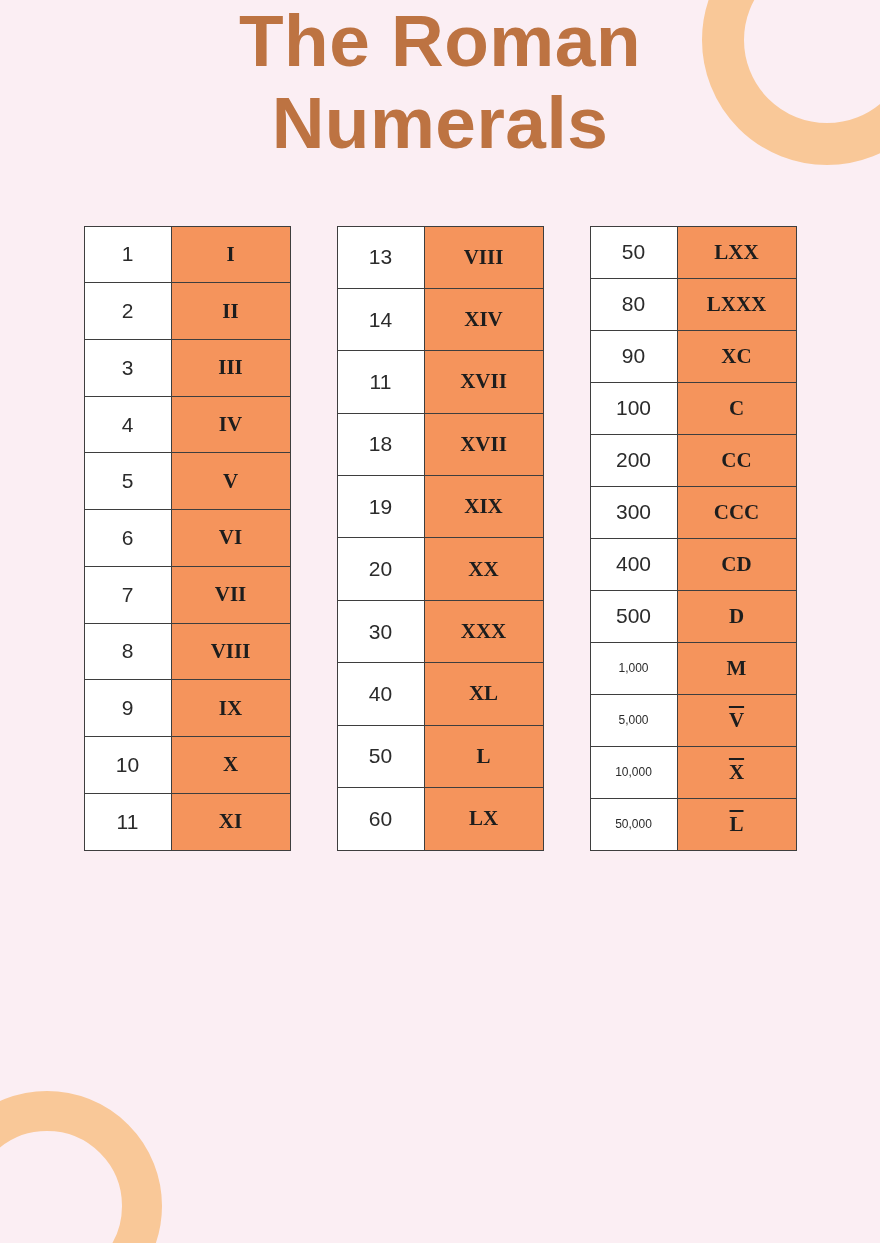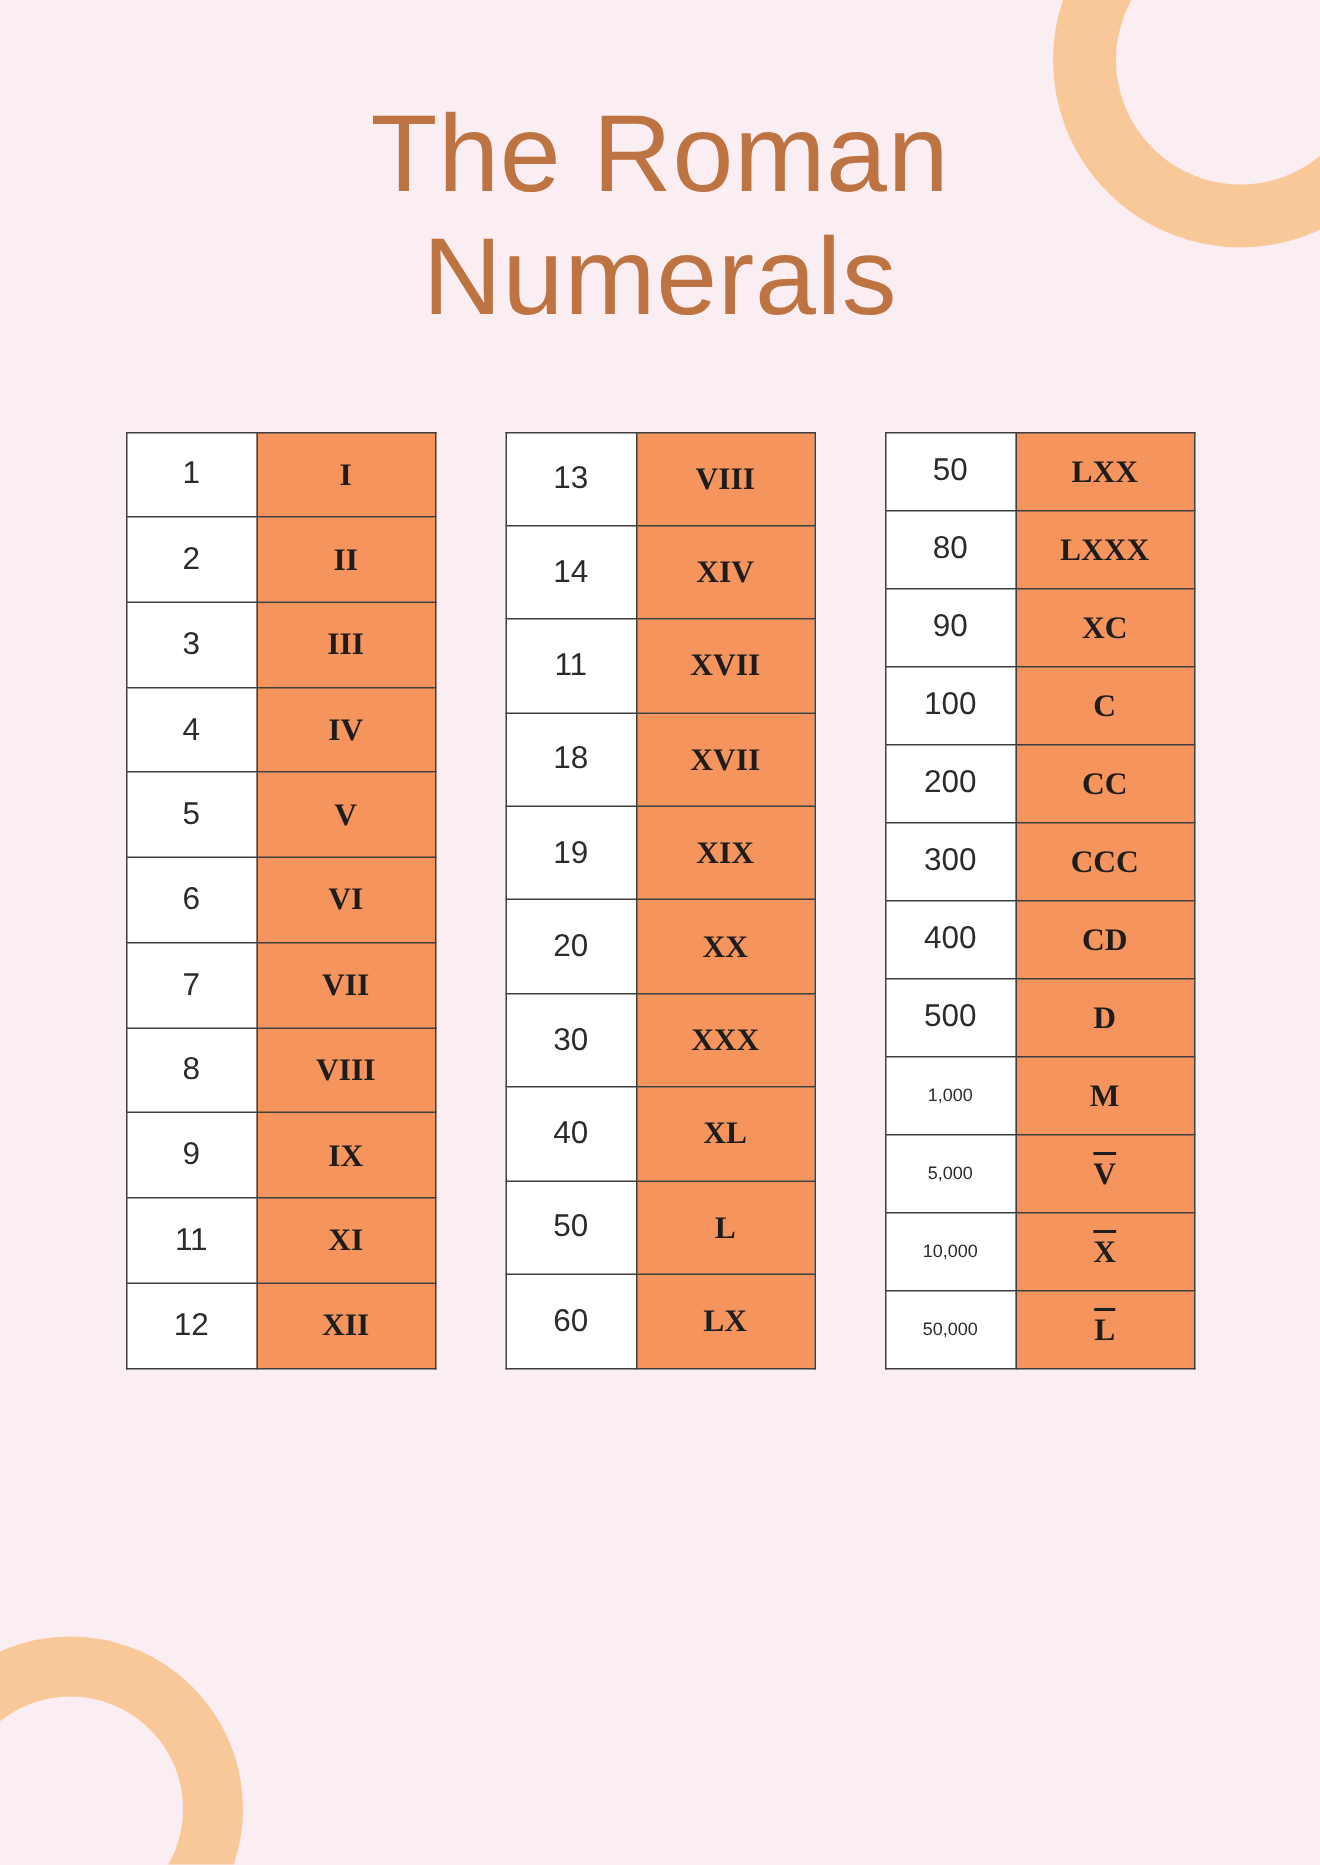--- a/index.html
+++ b/index.html
@@ -36,24 +36,23 @@
     height: 230px;
     bottom: -78px;
     left: -68px;
     border-width: 40px;
   }
 
   .title {
     text-align: center;
     color: #bd7342;
     font-size: 73px;
-    font-weight: normal;
+    font-weight: bold;
     line-height: 1.12;
     letter-spacing: 0.5px;
-    padding-top: 62px;
     margin: 0 70px;
   }
 
   .tables {
     display: flex;
     justify-content: center;
     gap: 46px;
     margin-top: 62px;
   }
 
@@ -134,26 +133,26 @@
         </tr>
         <tr>
           <td class="cell-arabic">8</td>
           <td class="cell-roman">VIII</td>
         </tr>
         <tr>
           <td class="cell-arabic">9</td>
           <td class="cell-roman">IX</td>
         </tr>
         <tr>
+          <td class="cell-arabic">10</td>
+          <td class="cell-roman">X</td>
+        </tr>
+        <tr>
           <td class="cell-arabic">11</td>
           <td class="cell-roman">XI</td>
-        </tr>
-        <tr>
-          <td class="cell-arabic">12</td>
-          <td class="cell-roman">XII</td>
         </tr>
       </tbody>
     </table>
     <table class="num-table">
       <tbody>
         <tr>
           <td class="cell-arabic">13</td>
           <td class="cell-roman">VIII</td>
         </tr>
         <tr>

